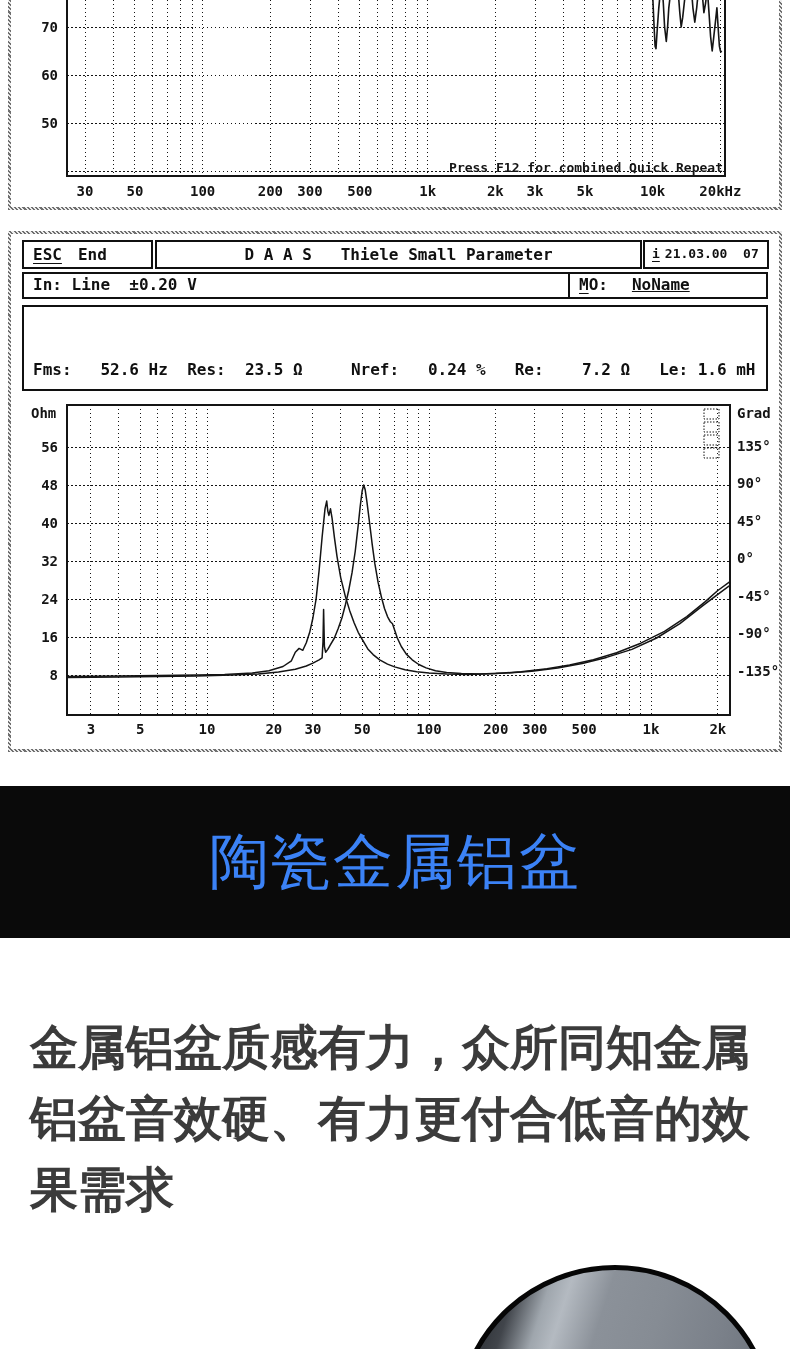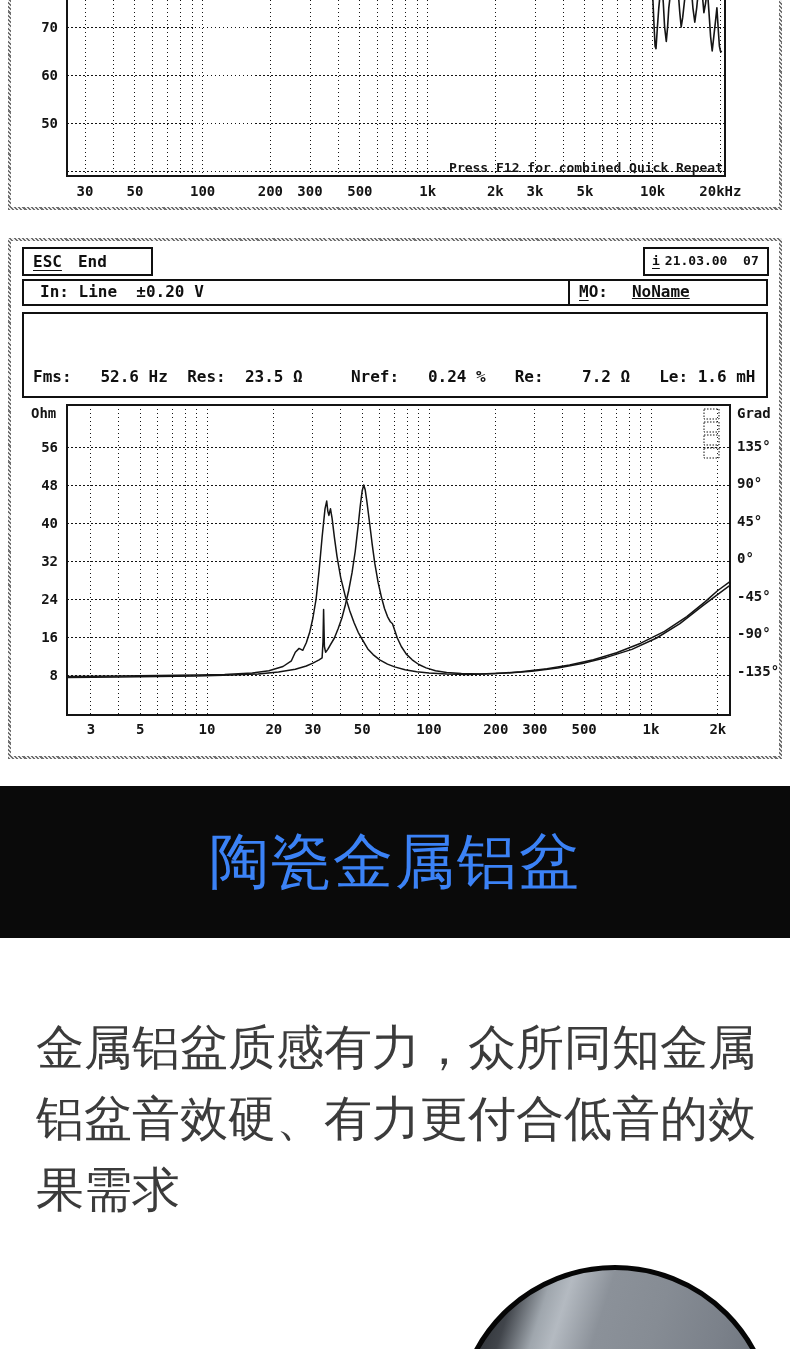--- a/index.html
+++ b/index.html
@@ -7,67 +7,68 @@
     width:790px;height:1349px;position:relative;overflow:hidden;background:#ffffff;
     font-family:"DejaVu Sans Mono","Liberation Mono",monospace;color:#101010;
   }
   
   .win{
     position:absolute;background:#ffffff;box-sizing:border-box;
     border:3px solid #8e8e8e;
     border-image:repeating-linear-gradient(45deg,#6f6f6f 0 1.5px,#ededed 1.5px 3px) 3;
   }
   #win1{left:8px;top:0;width:774px;height:210px;border-top:none;}
-  #win2{left:8px;top:231px;width:774px;height:521px;margin-top:7px;}
+  #win2{left:8px;top:231px;width:774px;height:521px;}
 
   .tbox{
     position:absolute;border:2px solid #101010;box-sizing:border-box;background:#fff;
     font-weight:700;font-size:16px;line-height:25px;white-space:pre;overflow:hidden;
   }
   #box-esc{left:11px;top:6px;width:131px;height:29px;padding-left:9px;}
   #box-esc .end{margin-left:16px;}
   #box-title{left:144px;top:6px;width:487px;height:29px;text-align:center;}
   #box-info{left:632px;top:6px;width:126px;height:29px;font-size:13px;line-height:23px;padding-left:7px;}
   #box-info .dt{margin-left:5px;}
-  #box-in{left:11px;top:38px;width:587px;height:27px;line-height:22px;padding-left:16px;}
+  #box-in{left:11px;top:38px;width:587px;height:27px;line-height:22px;padding-left:9px;}
   #box-mo{left:557px;top:38px;width:200px;height:27px;line-height:22px;padding-left:9px;}
   #box-mo .moval{margin-left:24px;text-decoration:underline;}
   #box-params{left:11px;top:71px;width:746px;height:86px;padding:3px 12px 0 9px;}
   .param-row{white-space:pre;font-size:16px;font-weight:700;line-height:20px;}
   .u{text-decoration:underline;text-underline-offset:3px;}
 
   #chart-overlay{position:absolute;left:0;top:0;z-index:6;pointer-events:none;}
 
   #banner{
     position:absolute;left:0;top:786px;width:790px;height:152px;
     display:flex;align-items:center;justify-content:center;
   }
   #banner-text{
     font-family:"Liberation Sans",sans-serif;font-size:60px;letter-spacing:2px;font-weight:400;
   }
   #desc{
-    position:absolute;left:36px;top:1012px;width:742px;
-    font-family:"Liberation Sans",sans-serif;font-size:48px;line-height:71px;font-weight:400;
+    position:absolute;left:30px;top:1012px;width:742px;
+    font-family:"Liberation Sans",sans-serif;font-size:48px;line-height:71px;font-weight:700;
   }
   #photo{
     position:absolute;left:455px;top:1265px;width:320px;height:320px;border-radius:50%;
     border:5px solid #060606;box-sizing:border-box;
     background:
       linear-gradient(108deg,
         #26292e 0%, #2e3237 9%, #41454b 15%, #9fa6ad 23%, #b4bac1 28%,
         #8b9199 38%, #868c94 52%, #7b818a 68%, #6b717a 85%, #5d636b 100%);
   }
 </style>
 </head>
 <body>
 
 <div class="win" id="win1"></div>
 
 <div class="win" id="win2">
   <div class="tbox" id="box-esc"><span class="u">ESC</span><span class="end">End</span></div>
+  <div class="tbox" id="box-title">D A A S   Thiele Small Parameter</div>
   <div class="tbox" id="box-info"><span class="u">i</span><span class="dt">21.03.00  07 18</span></div>
   <div class="tbox" id="box-in">In: Line  ±0.20 V</div>
   <div class="tbox" id="box-mo"><span class="u">M</span><span>O:</span><span class="moval">NoName</span></div>
   <div class="tbox" id="box-params">
     <div class="param-row">Fms:   52.6 Hz  Res:  23.5 Ω     Nref:   0.24 %   Re:    7.2 Ω   Le: 1.6 mH</div>
     
     
     
   </div>
 </div>

